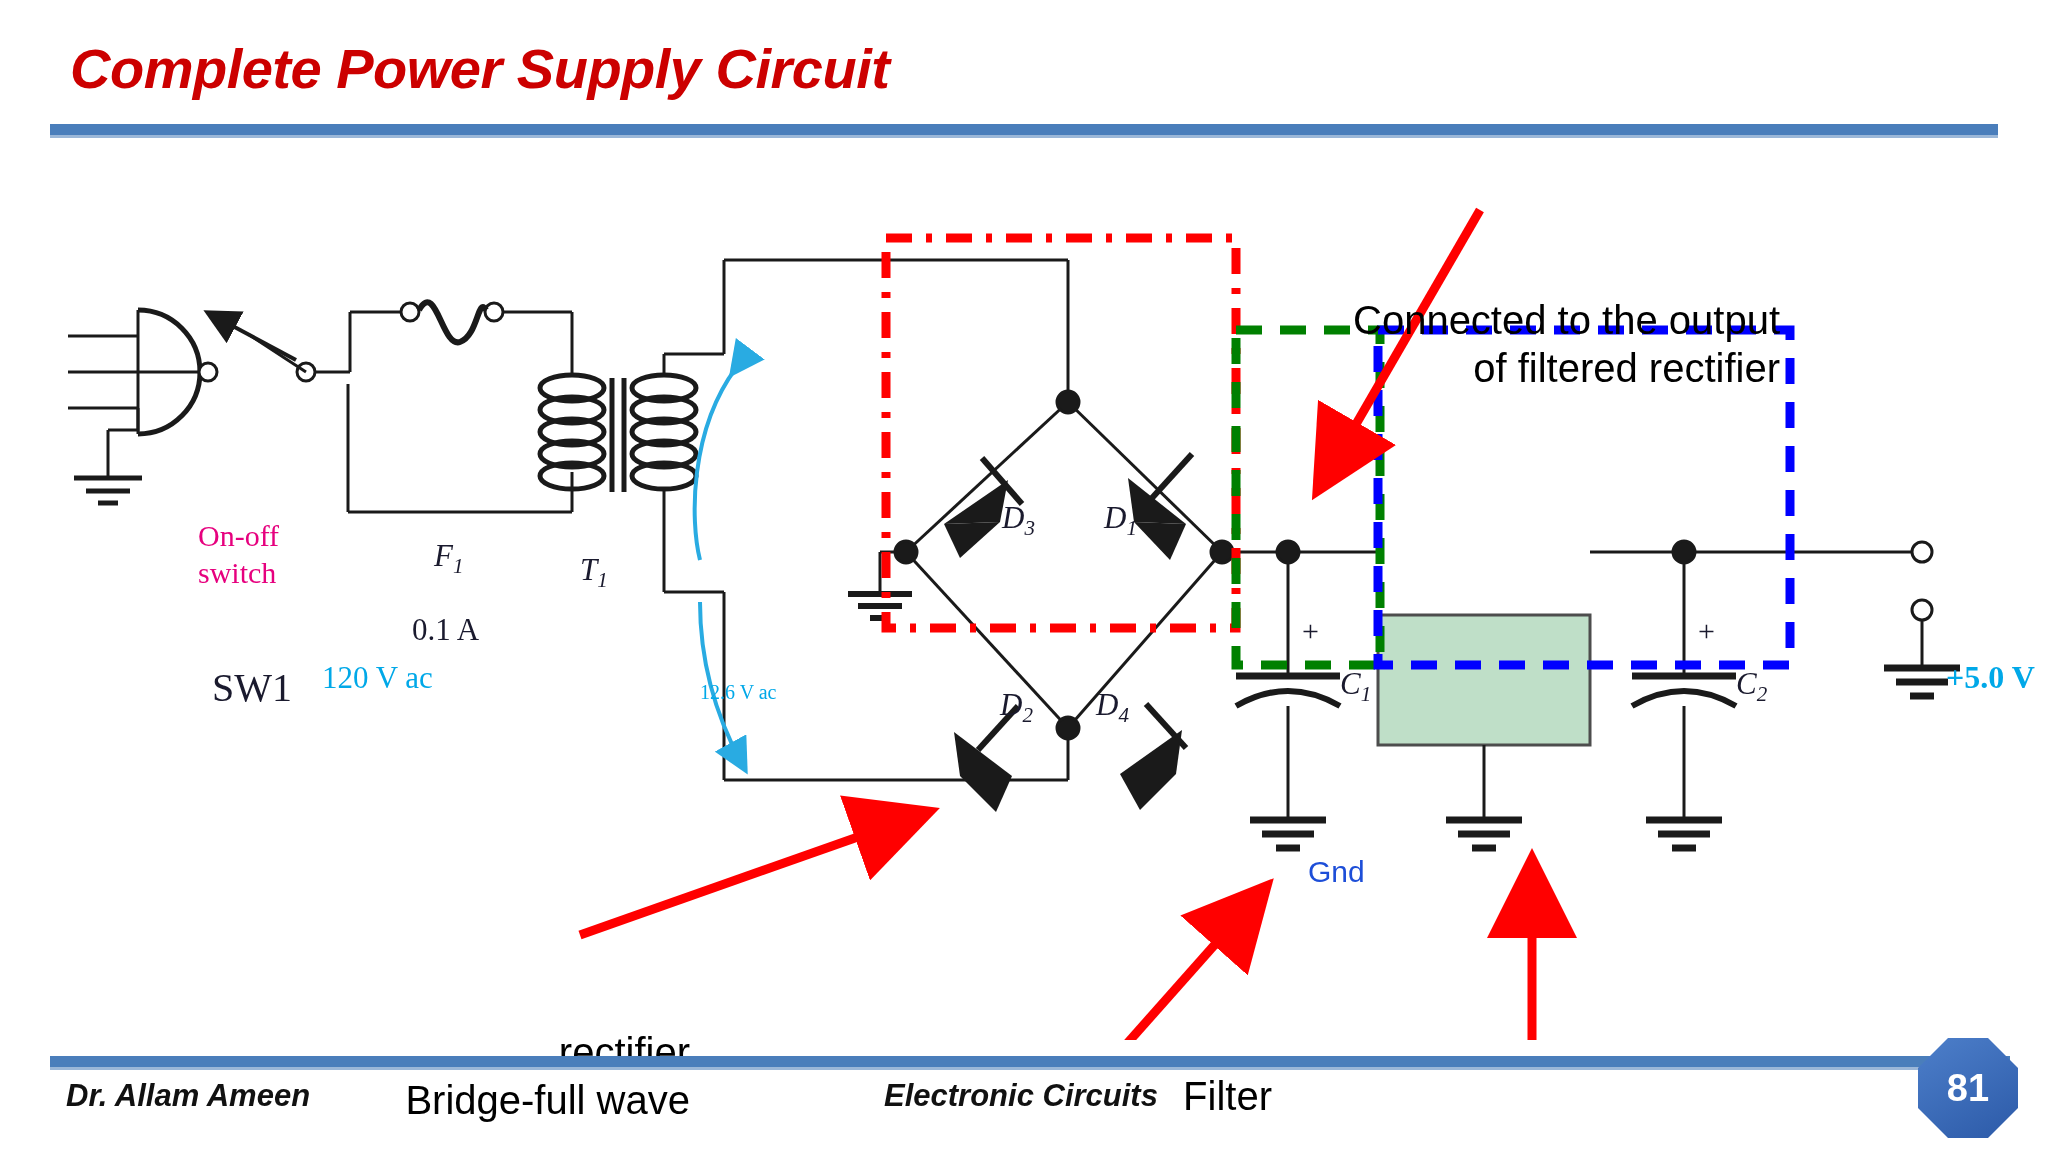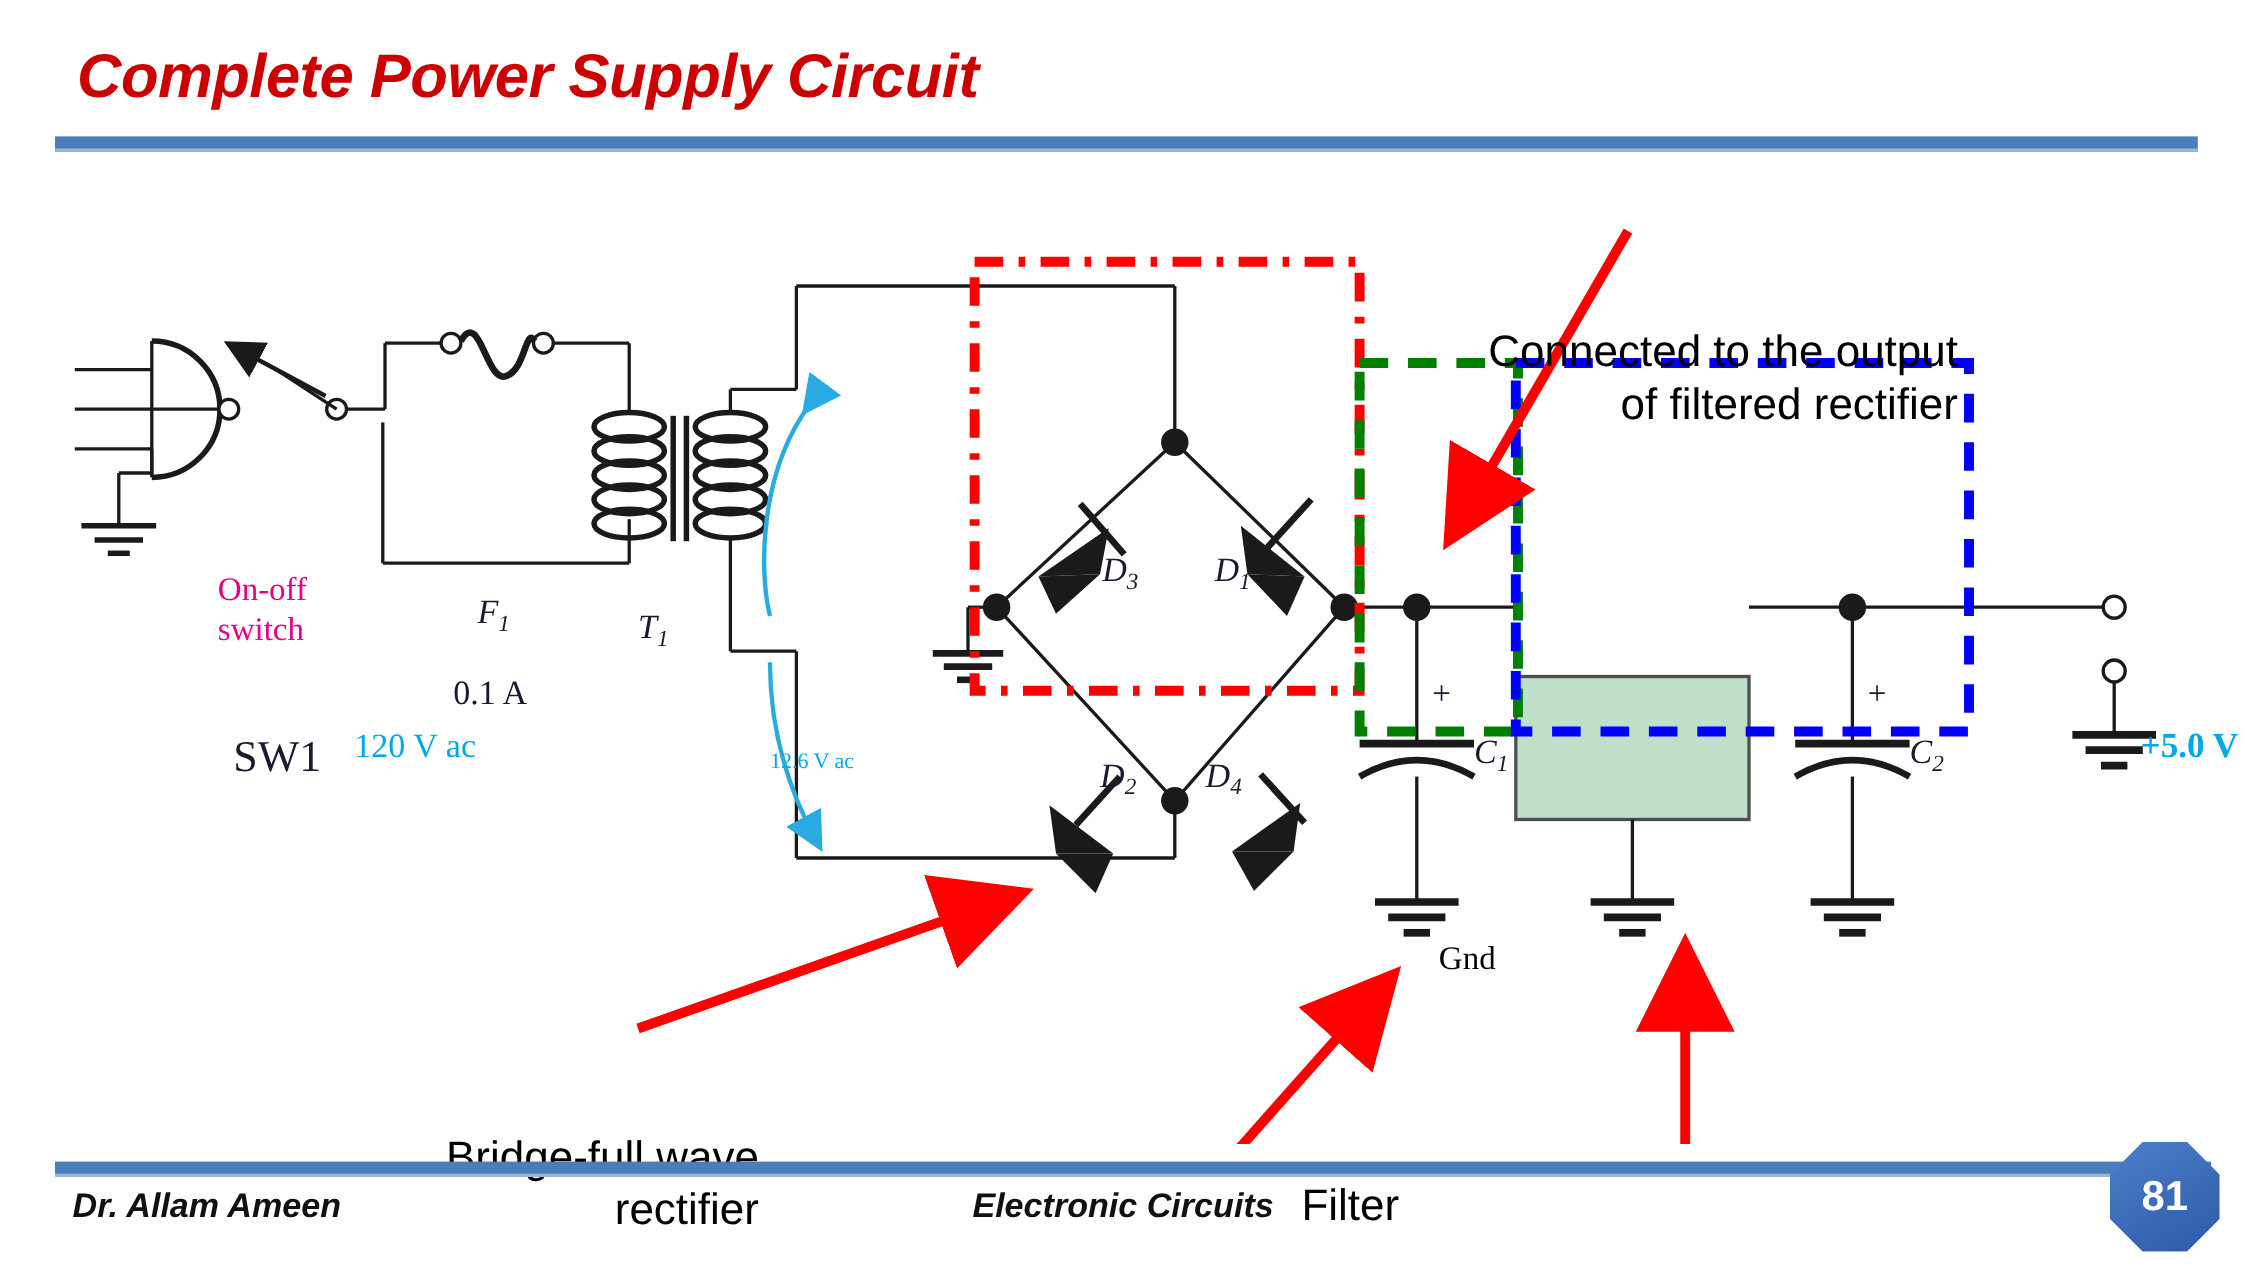--- a/index.html
+++ b/index.html
@@ -53,22 +53,22 @@
   .lbl-t1{left:580px;top:432px;font-size:31px;color:#1a1a2e;
           font-family:"Liberation Serif",serif;font-style:italic;}
   .lbl-126{left:700px;top:545px;font-size:20px;color:#00a8e8;
            font-family:"Liberation Serif",serif;margin-top:16px;}
   .lbl-d{font-size:31px;color:#1a1a2e;font-family:"Liberation Serif",serif;
          font-style:italic;position:absolute;}
   .lbl-c{font-size:31px;color:#1a1a2e;font-family:"Liberation Serif",serif;
          font-style:italic;position:absolute;}
   .lbl-plus{font-size:30px;color:#1a1a2e;font-family:"Liberation Serif",serif;
             position:absolute;}
-  .lbl-gnd{left:1308px;top:735px;font-size:30px;color:#000000;
-           font-family:Liberation Serif, serif;text-align:right;}
+  .lbl-gnd{left:1308px;top:735px;font-size:30px;color:#1d4ed8;
+           font-family:Liberation Sans, sans-serif;text-align:right;}
   .lbl-reg{position:absolute;left:1378px;top:510px;width:212px;
            text-align:center;font-size:29px;color:#1a1a2e;line-height:1.3;
            font-family:"Liberation Serif",serif;}
   .lbl-5v{left:1946px;top:539px;font-size:32px;color:#00a8e8;
           font-family:"Liberation Serif",serif;font-weight:bold;}
   
   .callout{position:absolute;color:#000;font-size:40px;text-align:right;
            line-height:1.2;font-family:"Liberation Sans",sans-serif;}
   #callout-top{left:1180px;top:176px;width:600px;}
   #callout-bridge{left:290px;top:908px;width:400px;}
@@ -311,22 +311,22 @@
 
   <div class="lbl lbl-5v">+5.0 V</div>
 
   
   <div class="callout" id="callout-top">
     <div>Connected to the output</div>
     <div>of filtered rectifier</div>
   </div>
 
   <div class="callout" id="callout-bridge">
+    <div>rectifier</div>
     <div>Bridge-full wave</div>
-    <div>rectifier</div>
   </div>
 
   <div class="callout" id="callout-filter">
     <div>Filter</div>
   </div>
 
 </div>
 
 <div class="abs" id="footer-rule"></div>
 <div class="abs" id="footer-author">Dr. Allam Ameen</div>

